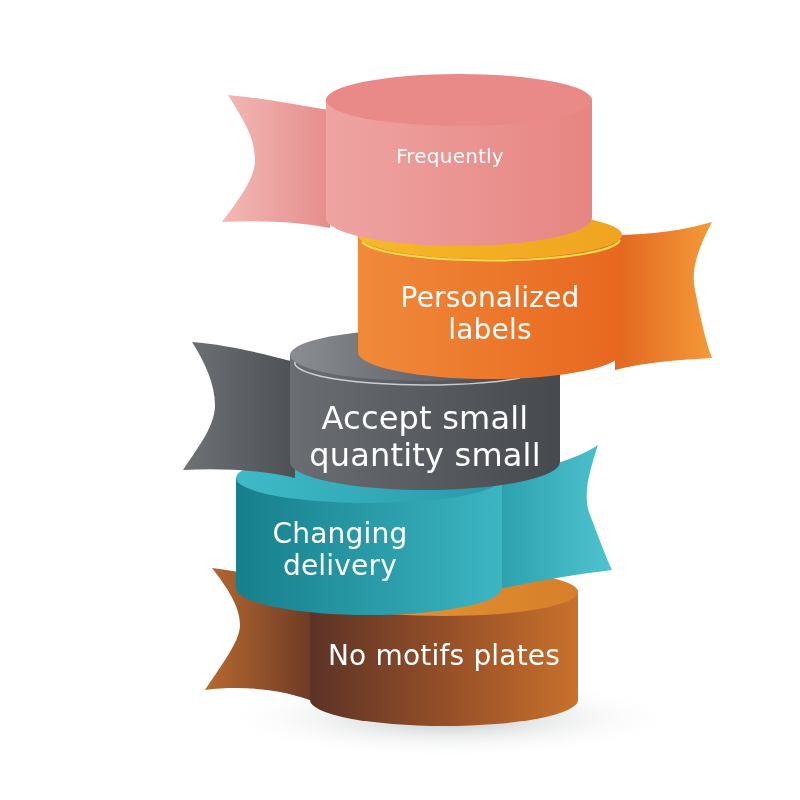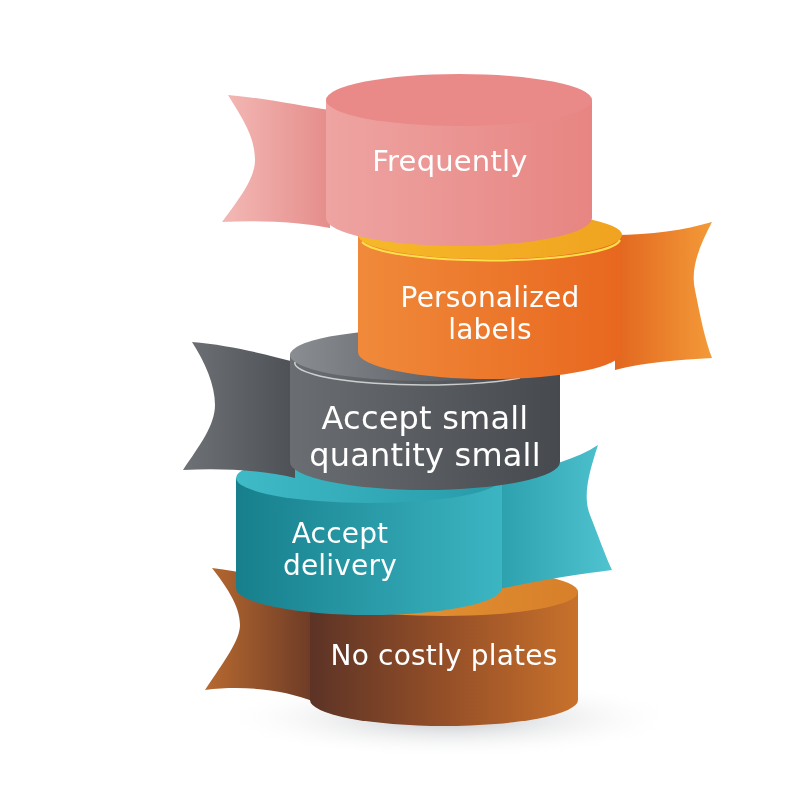--- a/index.html
+++ b/index.html
@@ -1,20 +1,20 @@
 <!DOCTYPE html>
 <html><head>
 <meta charset="utf-8">
 <style>
   html, body { margin: 0; padding: 0; background: #ffffff; }
   body { width: 800px; height: 800px; position: relative; overflow: hidden; font-family: "DejaVu Sans", "Liberation Sans", sans-serif; }
   #stage { position: absolute; left: 0; top: 0; width: 800px; height: 800px; }
   .label { position: absolute; color: #ffffff; text-align: center; font-weight: normal; line-height: 1.15; letter-spacing: 0.2px; }
   .label span { display: block; }
-  .l-pink   { left: 326px; top: 145px; width: 248px; font-size: 29px; }
+  .l-pink   { left: 326px; top: 145px; width: 248px; font-size: 20px; }
   .l-orange { left: 358px; top: 282px; width: 264px; font-size: 28px; }
   .l-gray   { left: 290px; top: 400px; width: 270px; font-size: 32px; }
   .l-teal   { left: 240px; top: 518px; width: 200px; font-size: 28px; }
   .l-brown  { left: 310px; top: 640px; width: 268px; font-size: 28px; }
 </style>
 </head>
 <body>
 
 <div id="stage">
 <svg width="800" height="800" viewBox="0 0 800 800" xmlns="http://www.w3.org/2000/svg">
@@ -127,19 +127,19 @@
 </div>
 <div class="label l-orange">
   <span>Personalized</span>
   <span>labels</span>
 </div>
 <div class="label l-gray">
   <span>Accept small</span>
   <span>quantity small</span>
 </div>
 <div class="label l-teal">
-  <span>Accept</span>
+  <span>Changing</span>
   <span>delivery</span>
 </div>
 <div class="label l-brown">
-  <span>No costly plates</span>
+  <span>No motifs plates</span>
 </div>
 </div>
 
 </body></html>

